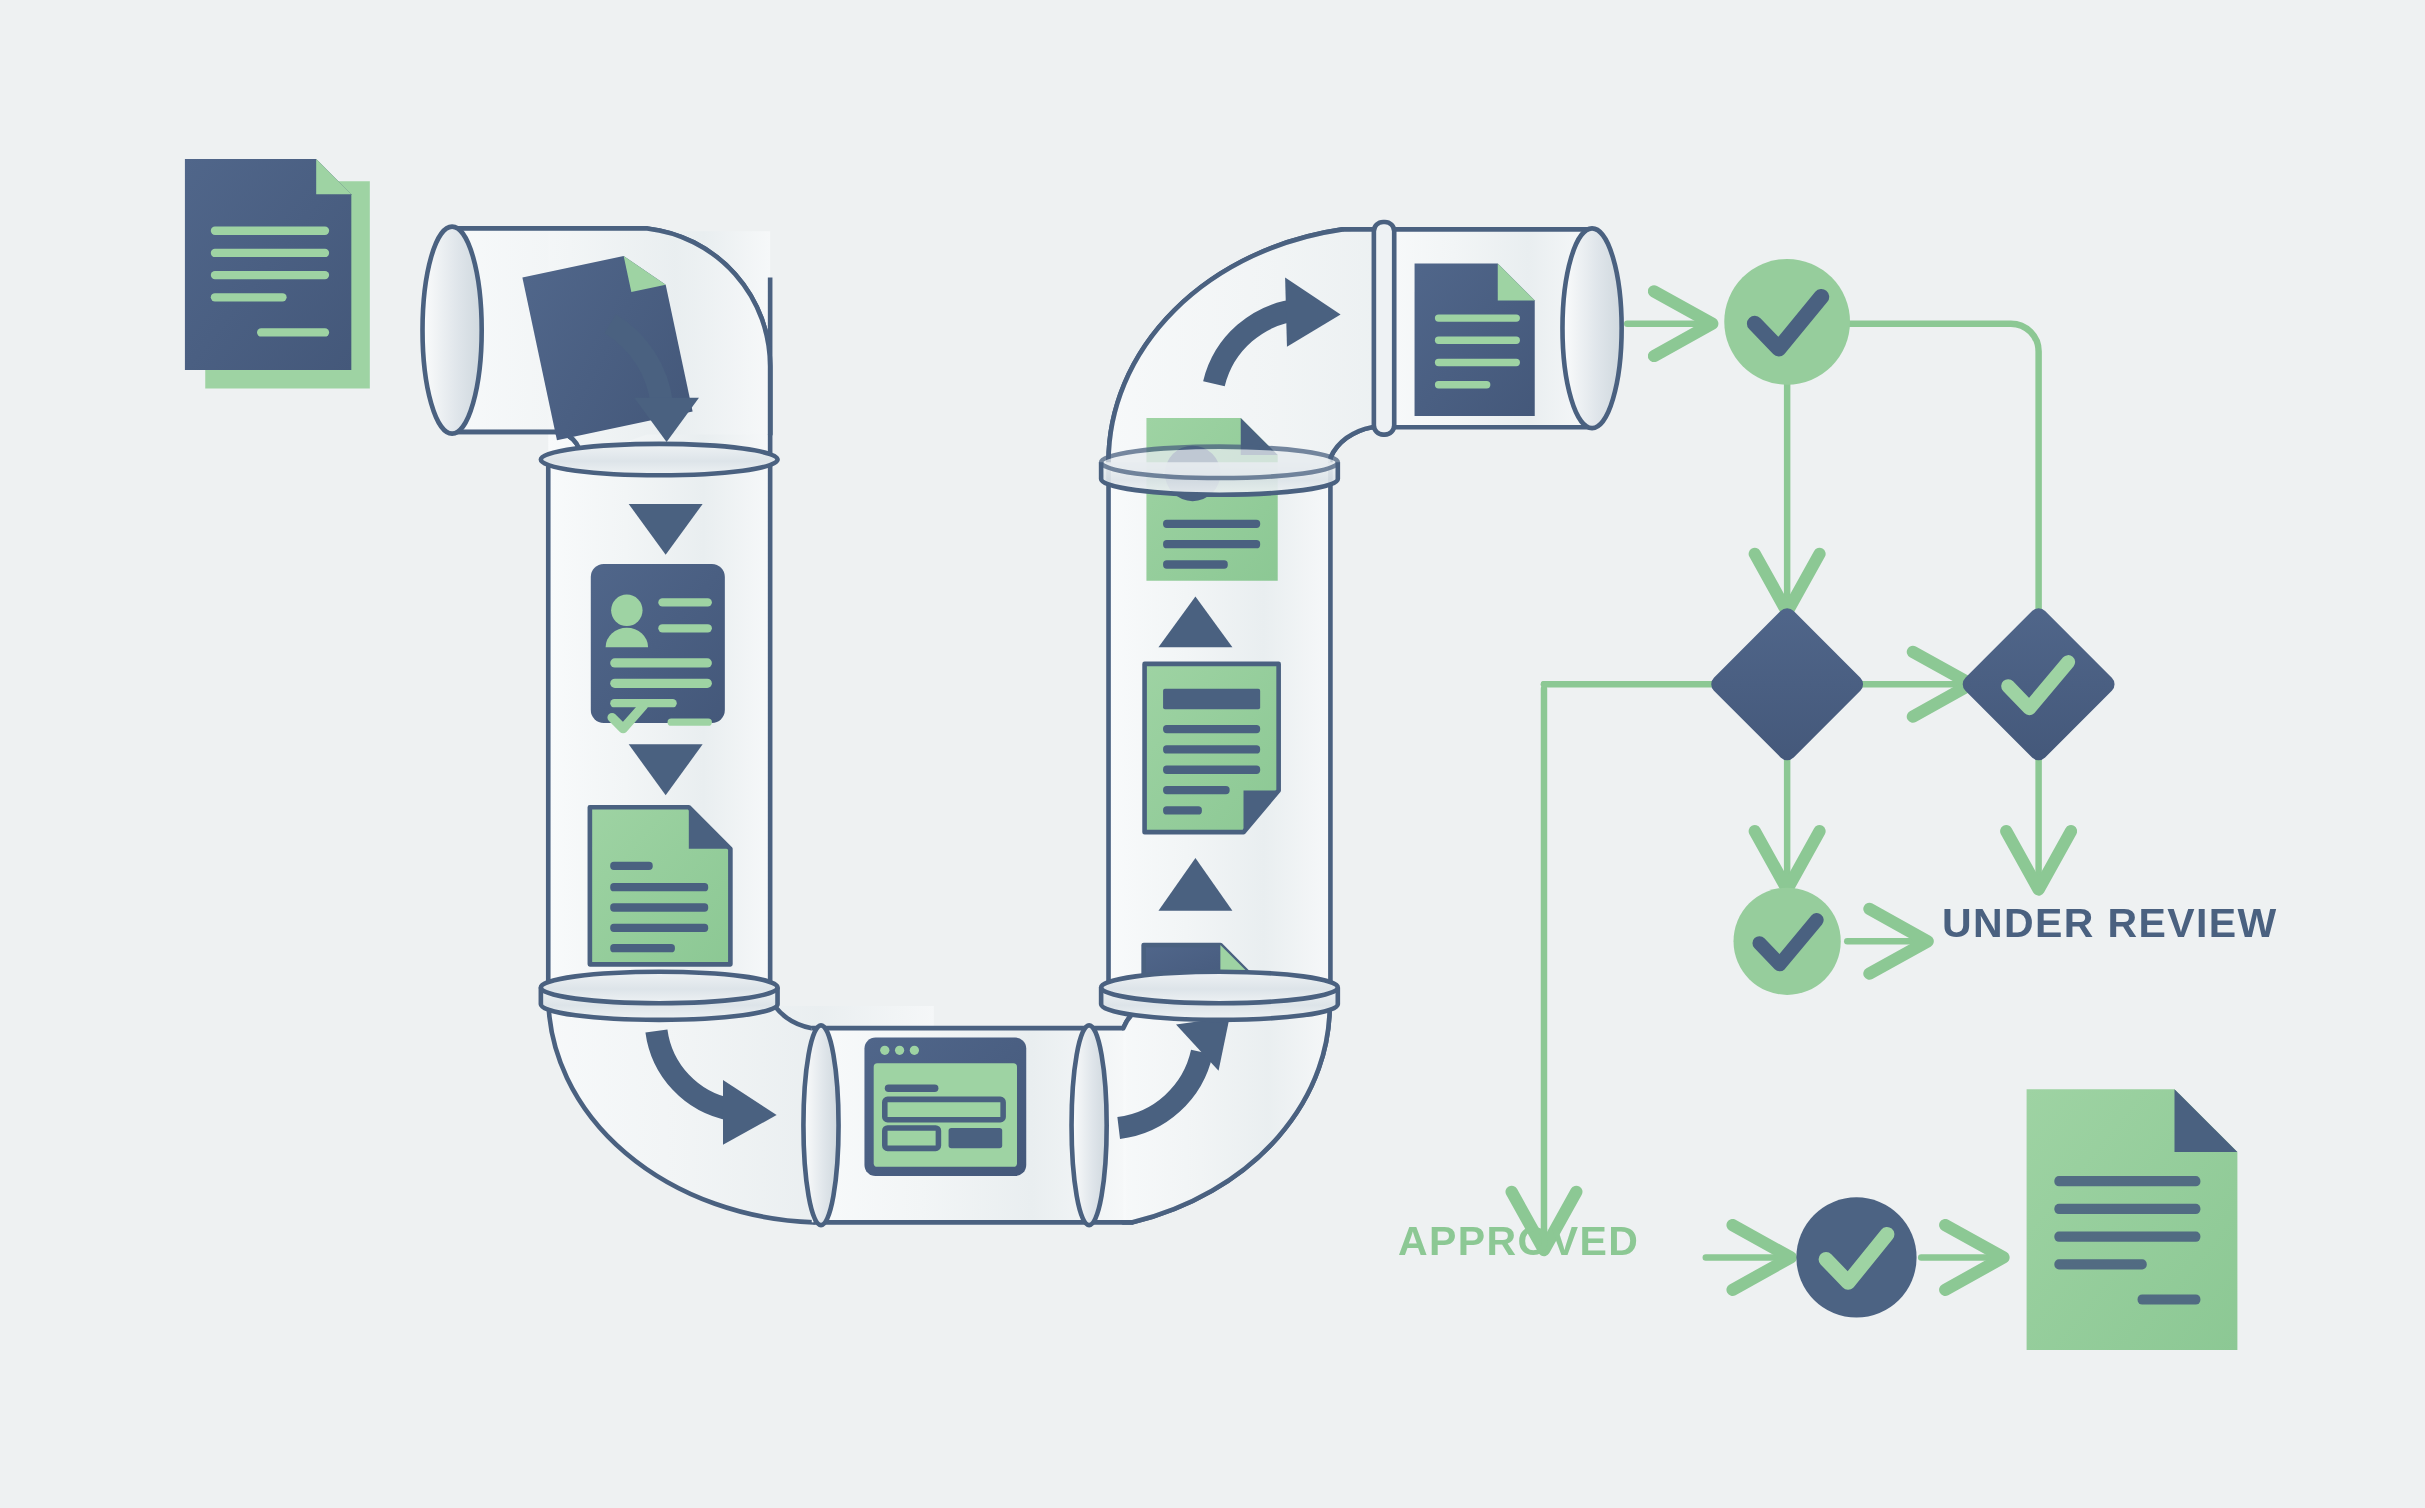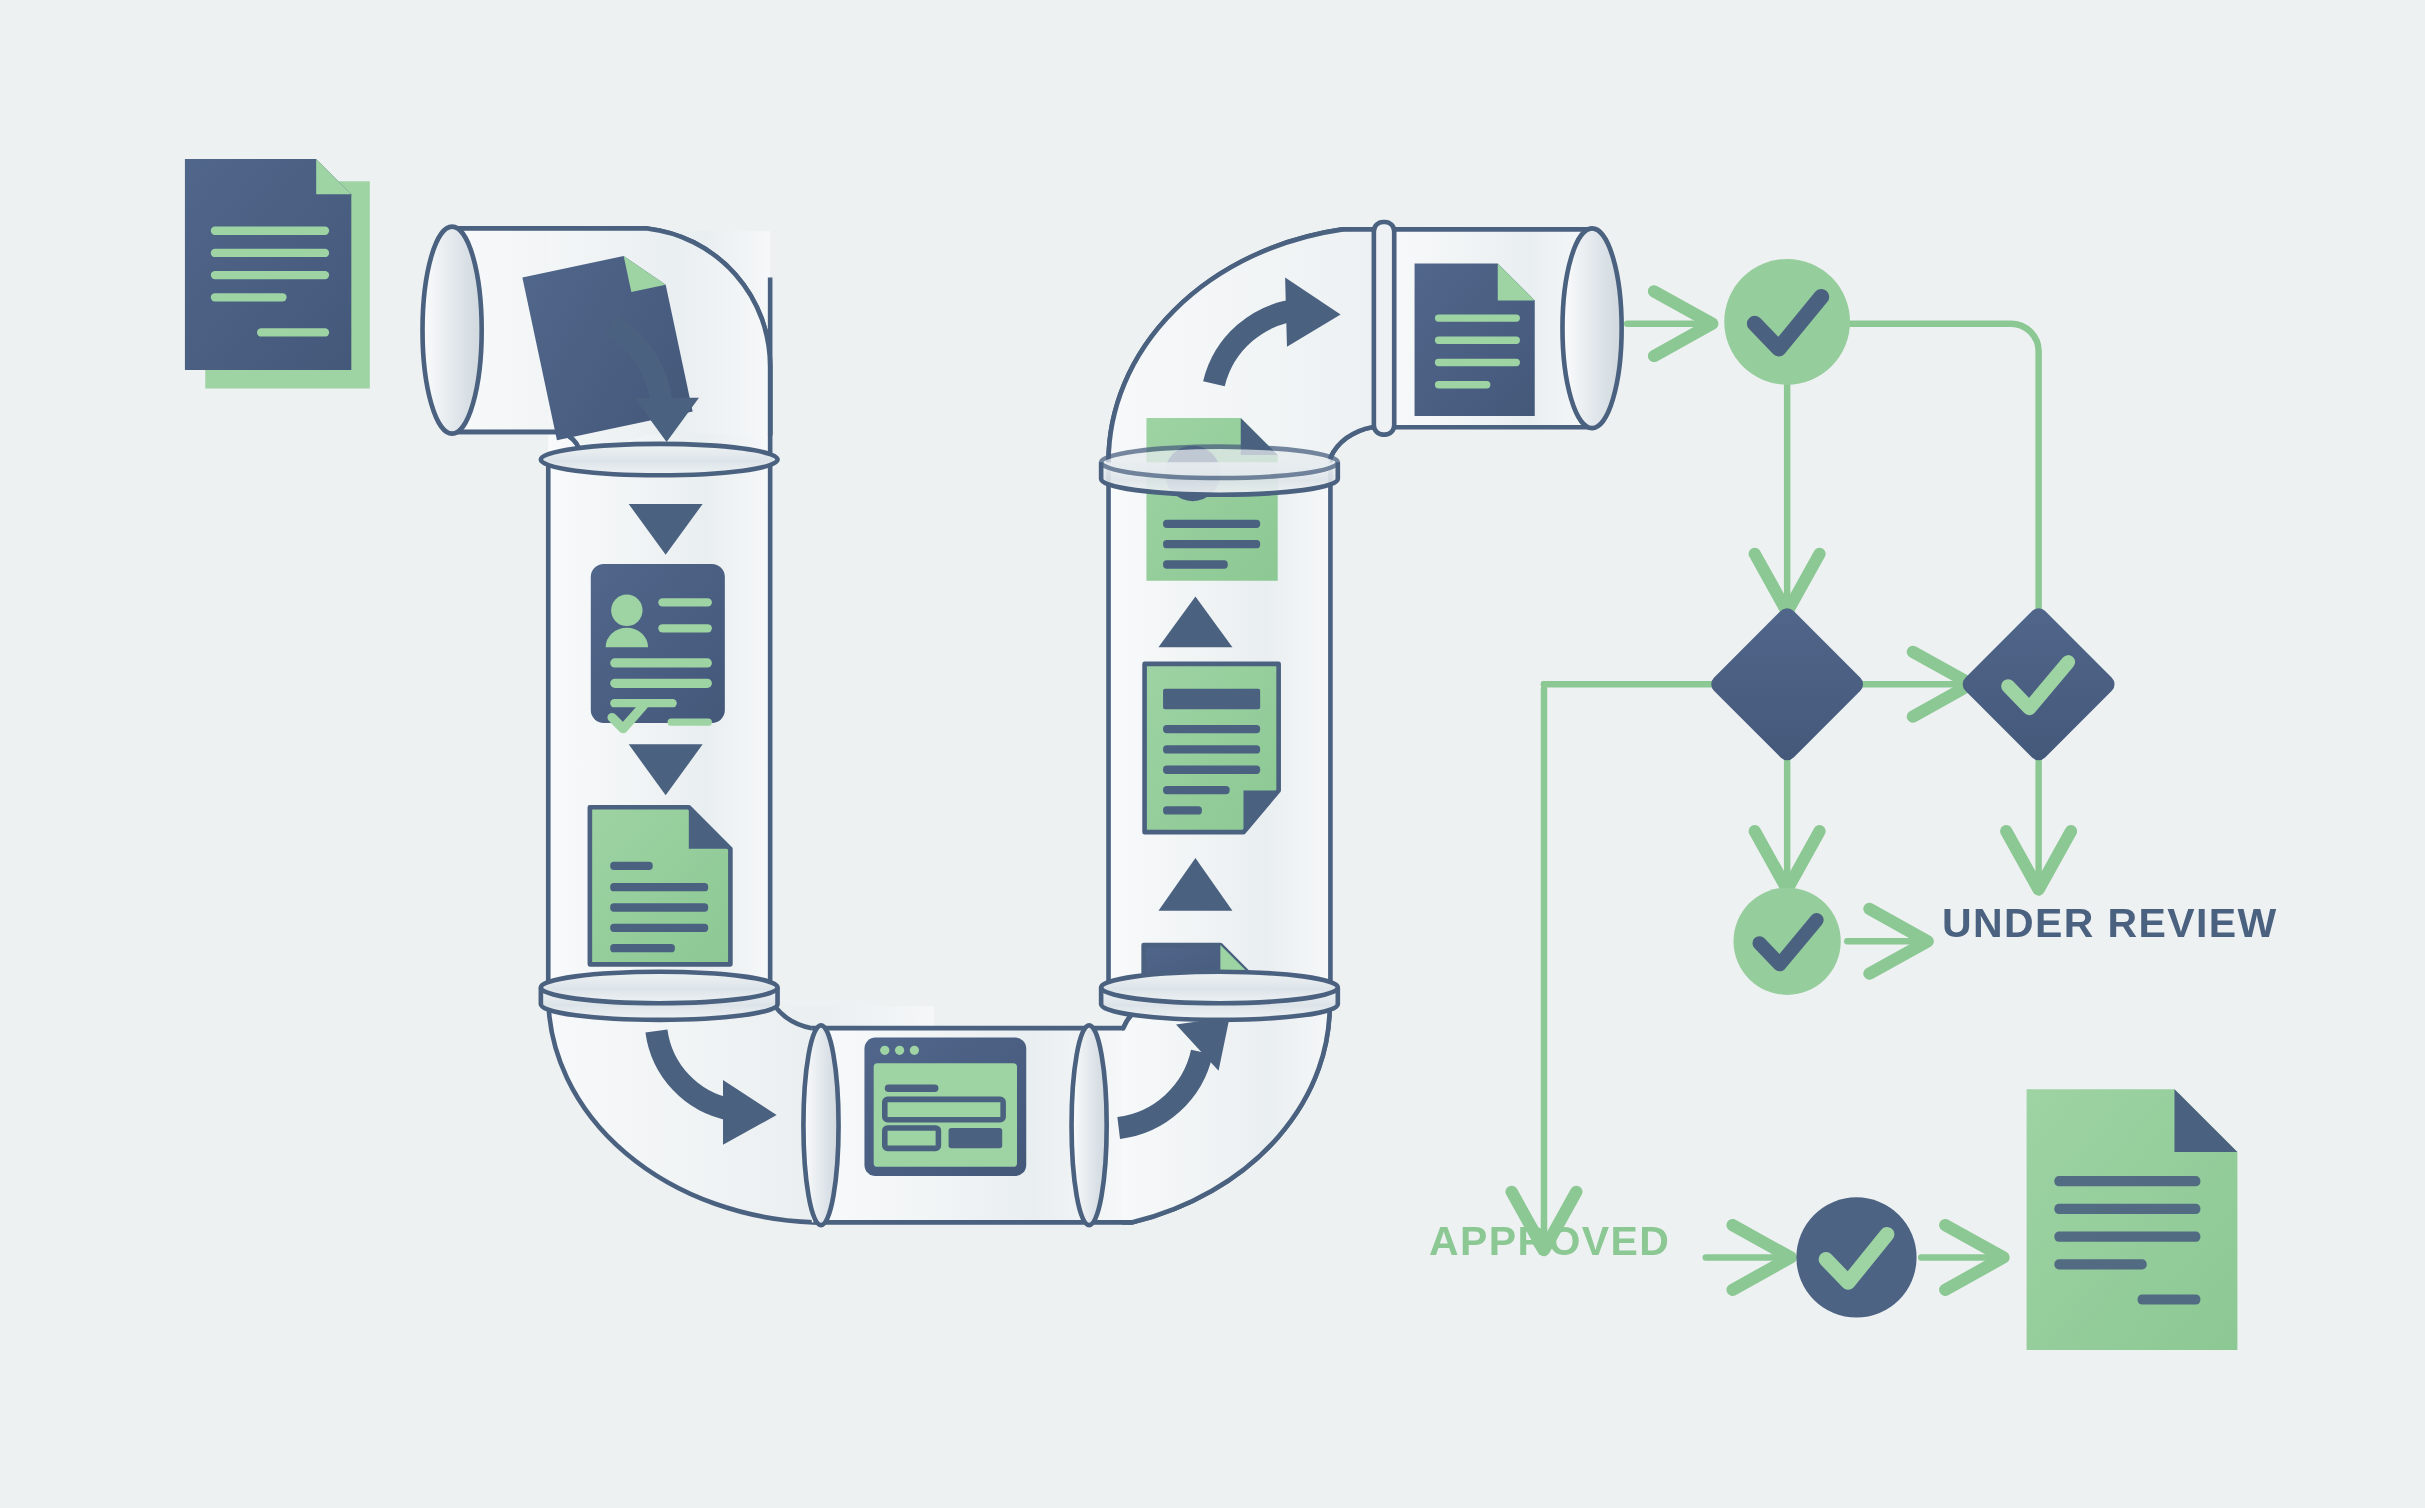--- a/index.html
+++ b/index.html
@@ -12,21 +12,21 @@
   #stage{position:relative;width:2426px;height:1279px;}
   svg#scene{position:absolute;inset:0;width:2426px;height:1509px;display:block;}
   .lbl{
     position:absolute;
     font-weight:bold;
     letter-spacing:1.4px;
     white-space:nowrap;
     font-size:41px;
   }
   #lbl-under{left:1942px;top:900px;color:#4a6180;}
-  #lbl-appr{left:1429px;top:1218px;color:#8cc894;}
+  #lbl-appr{left:1398px;top:1218px;color:#8cc894;}
 </style>
 </head>
 <body style="background: rgb(238, 241, 242);">
 
 <div id="stage">
 
 <svg id="scene" viewBox="0 0 2624 1632" xmlns="http://www.w3.org/2000/svg">
 
   <defs>
     <linearGradient id="gPipe" x1="0" y1="0" x2="1" y2="0">

